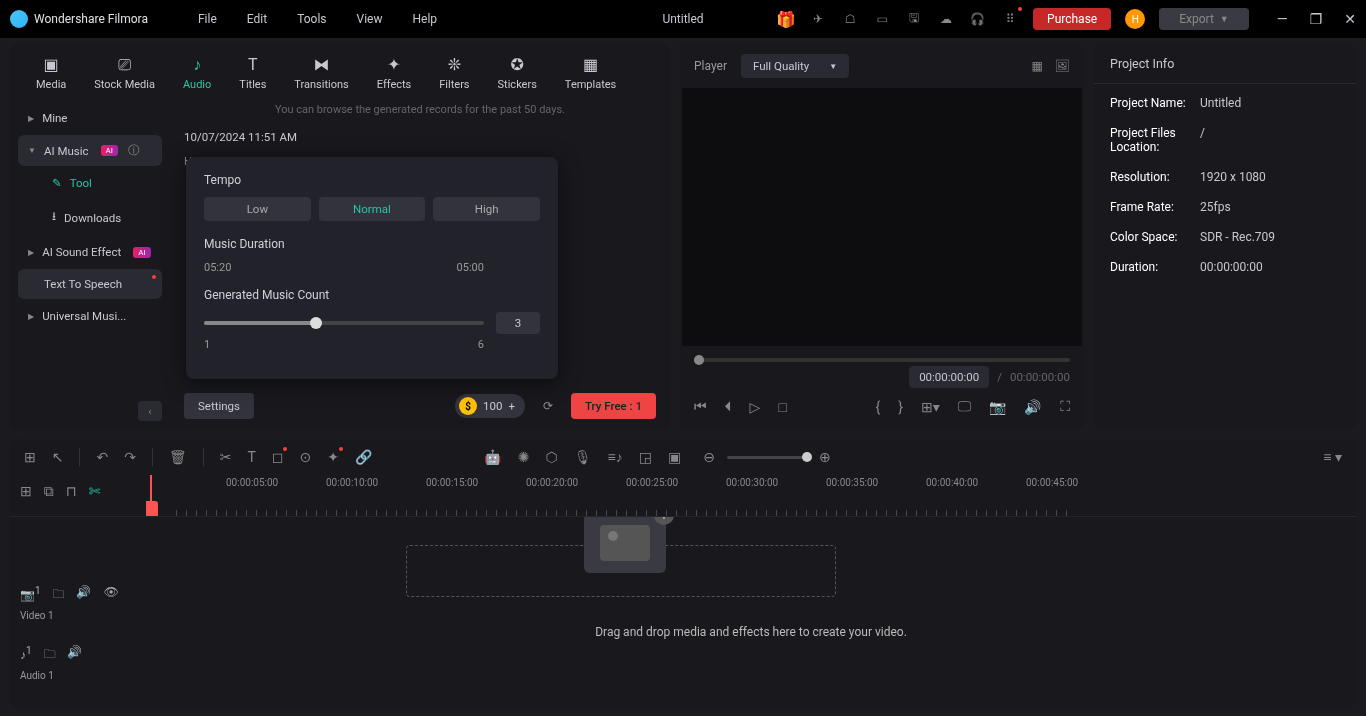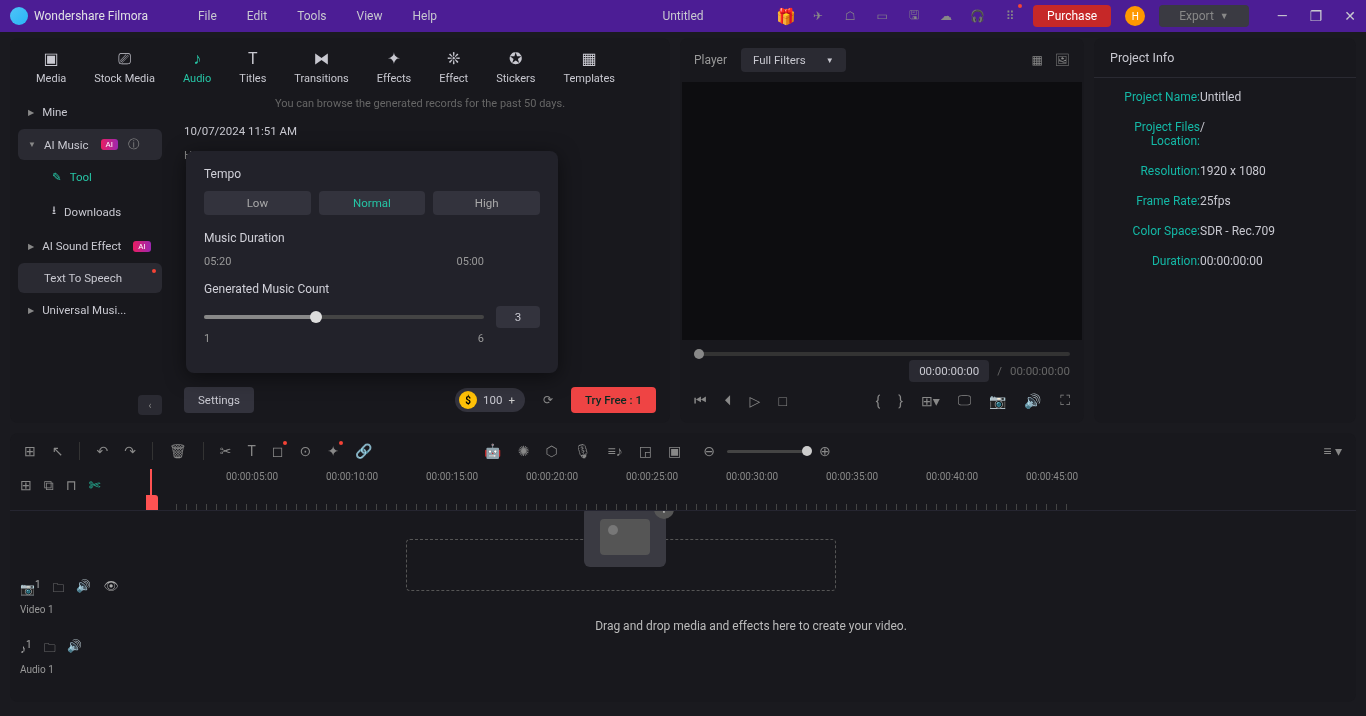--- a/index.html
+++ b/index.html
@@ -1,19 +1,19 @@
 <!DOCTYPE html>
 <html><head>
 <meta charset="utf-8">
 <style>
 * { margin: 0; padding: 0; box-sizing: border-box; font-family: -apple-system, BlinkMacSystemFont, "Segoe UI", Roboto, sans-serif; }
 body { background: #1a1a1f; color: #c8c8d0; font-size: 12px; width: 1366px; height: 716px; overflow: hidden; }
 
 
-.title-bar { height: 32px; background: #4c1d95; display: flex; align-items: center; padding: 0 10px; }
+.title-bar { height: 38px; background: #000000; display: flex; align-items: center; padding: 0 10px; }
 .app-logo { display: flex; align-items: center; gap: 6px; color: #e0e0e4; font-size: 12px; }
 .logo-icon { width: 18px; height: 18px; background: linear-gradient(135deg, #4fc3f7, #29b6f6); border-radius: 50%; }
 .menus { display: flex; gap: 30px; margin-left: 50px; color: #c8c8d0; }
 .menus span { cursor: pointer; }
 .doc-title { position: absolute; left: 50%; transform: translateX(-50%); color: #c8c8d0; }
 .right-icons { margin-left: auto; display: flex; align-items: center; gap: 14px; }
 .ri-icon { width: 18px; height: 18px; display: flex; align-items: center; justify-content: center; color: #888; cursor: pointer; }
 .gift { color: #4caf50; font-size: 16px; }
 .purchase-btn { background: #c62828; color: #fff; padding: 4px 14px; border-radius: 4px; font-size: 12px; cursor: pointer; }
 .user-badge { width: 20px; height: 20px; background: #ff9800; border-radius: 50%; display: flex; align-items: center; justify-content: center; font-size: 10px; color: #fff; }
@@ -80,21 +80,21 @@
 .time-total { color: #666; }
 .player-controls { display: flex; align-items: center; gap: 18px; padding: 10px 14px 14px; color: #888; }
 .pc-ico { cursor: pointer; font-size: 14px; }
 .pc-spacer { flex: 1; }
 
 
 .info-panel { flex: 1; background: #18181d; border-radius: 8px; padding: 0; }
 .info-head { padding: 12px 16px; border-bottom: 1px solid #2a2a32; color: #c8c8d0; font-size: 12.5px; }
 .info-body { padding: 12px 16px; display: flex; flex-direction: column; gap: 16px; }
 .info-row { display: flex; font-size: 12px; }
-.info-key { width: 90px; color: #14b8a6; text-align: right; }
+.info-key { width: 90px; color: #ffffff; }
 .info-val { color: #c8c8d0; }
 
 
 .tl-toolbar { height: 36px; background: #18181d; margin: 10px 10px 0; border-radius: 8px 8px 0 0; display: flex; align-items: center; padding: 0 14px; gap: 16px; color: #888; }
 .tl-toolbar .divider { width: 1px; height: 18px; background: #333; }
 .tl-ico { cursor: pointer; font-size: 14px; display: flex; align-items: center; }
 .tl-ico.accent { color: #26c6a6; }
 .tl-ico.ai { color: #4fc3f7; }
 .zoom-group { display: flex; align-items: center; gap: 12px; margin-left: 6px; }
 .zoom-track { width: 80px; height: 3px; background: #444; border-radius: 2px; position: relative; }
@@ -189,21 +189,21 @@
       <div class="tab-item">
           <span class="tab-icon">⧓</span>
           <span>Transitions</span>
         </div>
       <div class="tab-item">
           <span class="tab-icon">✦</span>
           <span>Effects</span>
         </div>
       <div class="tab-item">
           <span class="tab-icon">❊</span>
-          <span>Effect</span>
+          <span>Filters</span>
         </div>
       <div class="tab-item">
           <span class="tab-icon">✪</span>
           <span>Stickers</span>
         </div>
       <div class="tab-item">
           <span class="tab-icon">▦</span>
           <span>Templates</span>
         </div>
     </div>
@@ -285,21 +285,21 @@
           <div class="try-btn">Try Free : 1</div>
         </div>
       </div>
     </div>
   </div>
 
   <div class="player-panel">
     <div class="player-head">
       <span class="player-label">Player</span>
       <div class="quality-dd">
-          <span>Full Filters</span>
+          <span>Full Quality</span>
           <span style="font-size:8px">▼</span>
         </div>
       <div class="player-head-icons">
         <span>▦</span>
         <span>🖼</span>
       </div>
     </div>
     <div class="player-view"></div>
     <div class="scrubber">
       <div class="scrub-track">

